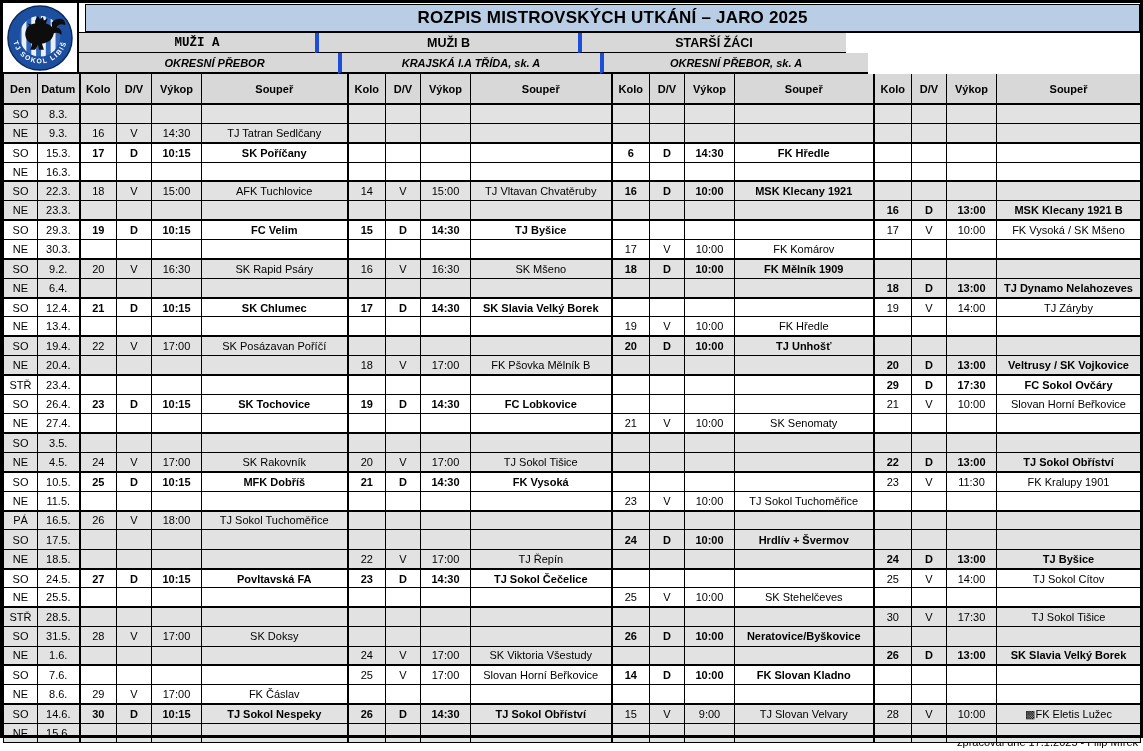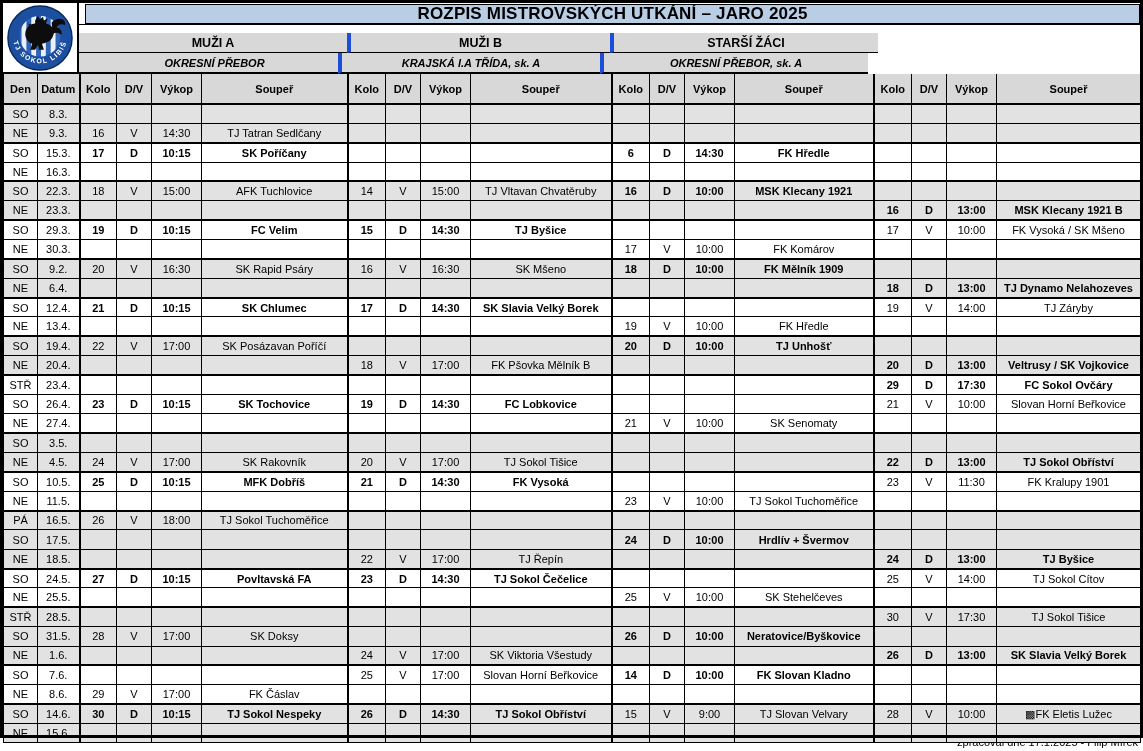--- a/index.html
+++ b/index.html
@@ -6,21 +6,21 @@
   html,body { background:#888; }
   body { width:1143px; height:751px; position:relative; font-family:"Liberation Sans",sans-serif; color:#000; }
   .page { position:absolute; inset:0; background:#fff; overflow:hidden; }
 
   .frame { position:absolute; left:0; top:0; width:1143px; height:738px; border:3px solid #000; z-index:6; pointer-events:none; }
 
   .logo-box { position:absolute; left:3px; top:3px; width:76px; height:71px; background:#fff;
               border-right:2px solid #000; border-bottom:2px solid #000;
               display:flex; align-items:center; justify-content:center; z-index:2; }
 
-  .title-row { position:absolute; left:79px; top:3px; width:1061px; height:22px; background:#fff;
+  .title-row { position:absolute; left:79px; top:3px; width:1061px; height:30px; background:#fff;
                border-bottom:1px solid #000; z-index:1; }
   .title-bar { position:absolute; left:6px; top:1px; right:0; bottom:0; background:var(--title-bg,#b9cde5);
                border:1px solid #000; display:flex; align-items:center; justify-content:center;
                font-size:17px; font-weight:bold; letter-spacing:.2px; }
 
   .sect-row, .comp-row { position:absolute; left:79px; width:1061px; display:flex; z-index:1; }
   .sect-row { top:33px; height:20px; }
   .comp-row { top:53px; height:21px; }
   .sect-row .cell, .comp-row .cell { background:var(--head-bg,#d8d8d8); display:flex; align-items:center; justify-content:center; }
   .sect-row .cell { border-bottom:1px solid #000; font-weight:bold; font-size:12.5px; }
@@ -72,21 +72,21 @@
         <textPath href="#arcBottom" startOffset="50%" text-anchor="middle">TJ SOKOL LIBIŠ</textPath>
       </text>
     </svg>
   </div>
 
   <div class="title-row">
     <div class="title-bar">ROZPIS MISTROVSKÝCH UTKÁNÍ – JARO 2025</div>
   </div>
 
   <div class="sect-row" id="sectionNames">
-      <div class="cell" style="width: 268px;">MUŽI A</div>
+      <div class="cell" style="width: 236px; font-family: Liberation Mono, monospace;">MUŽI A</div>
       <div class="cell" style="width: 263px;">MUŽI B</div>
       <div class="cell" style="width: 268px;">STARŠÍ ŽÁCI</div>
     </div>
   <div class="comp-row" id="sectionComps">
       <div class="cell" style="width: 259px; padding-left: 12px;">OKRESNÍ PŘEBOR</div>
       <div class="cell" style="width: 262px;">KRAJSKÁ I.A TŘÍDA, sk. A</div>
       <div class="cell" style="width: 268px; text-align: right;">OKRESNÍ PŘEBOR, sk. A</div>
     </div>
 
   <table>

